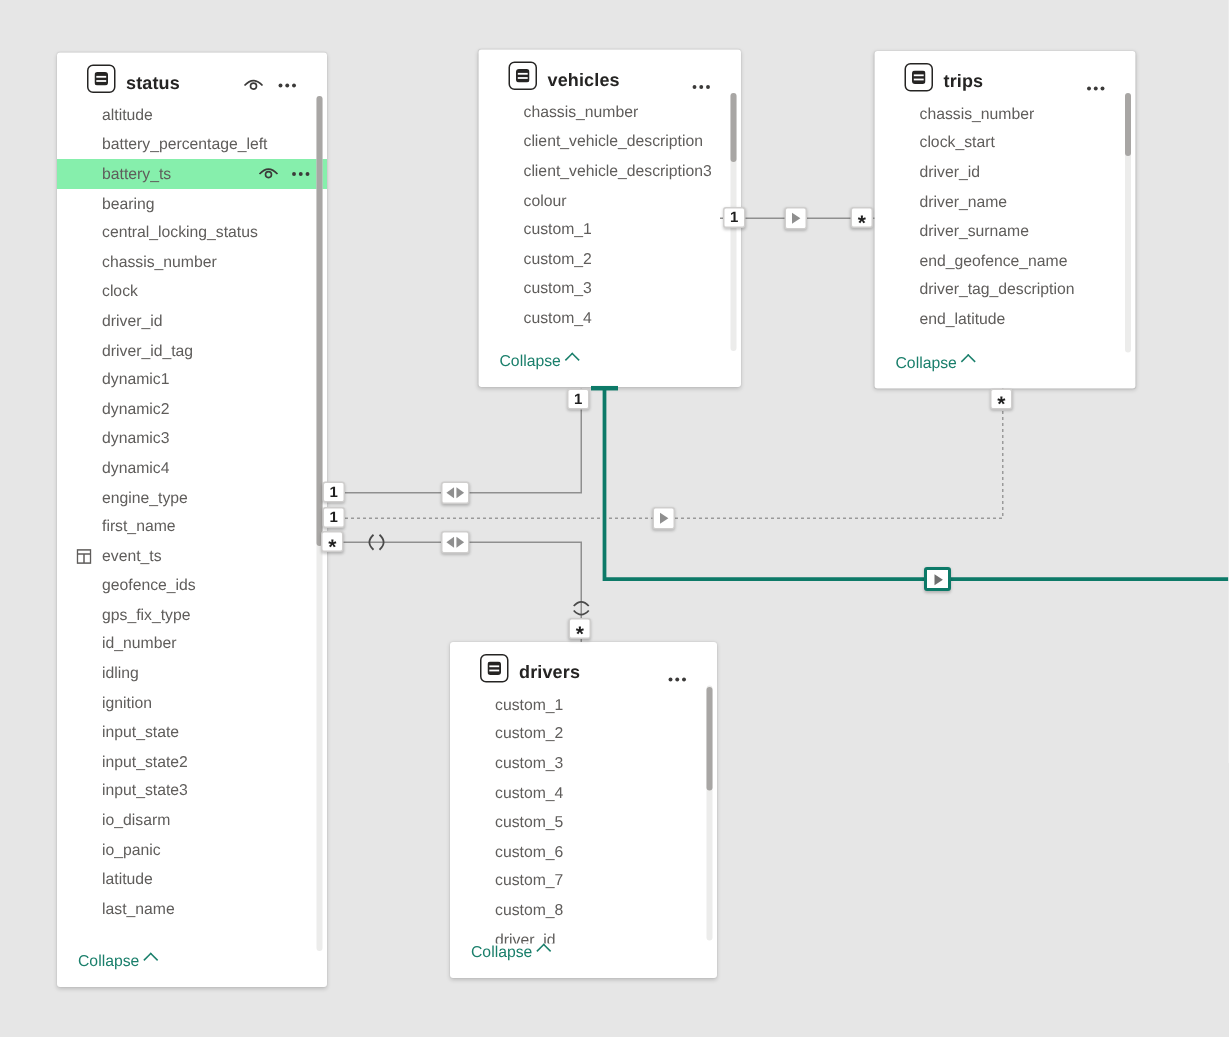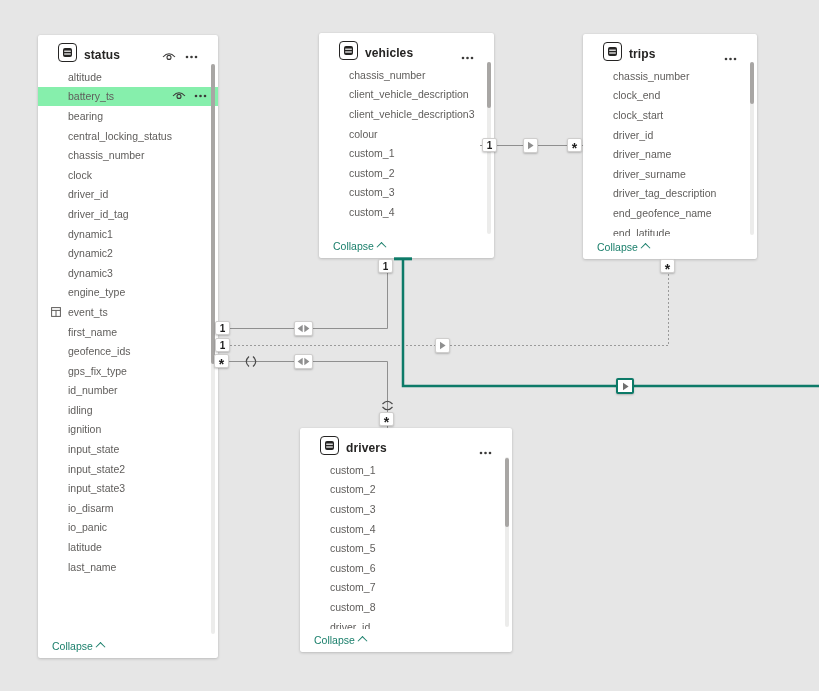--- a/index.html
+++ b/index.html
@@ -9,21 +9,21 @@
   .card-header{height:27px;display:flex;align-items:flex-end;gap:7px;padding:0 20px;flex:0 0 auto}
   .tbl-icon{width:17px;height:17px;border:1.5px solid #252423;border-radius:4px;display:flex;align-items:center;justify-content:center;flex:0 0 auto}
   .card-title{font-size:12px;font-weight:bold;color:#252423;flex:1 1 auto;white-space:nowrap;letter-spacing:.1px}
   .hdr-icons{display:flex;align-items:center;gap:9px}
   .icon-btn{display:flex;align-items:center;justify-content:center}
   .fields{flex:1 1 auto;padding-top:5px;overflow:hidden;position:relative}
   .field-row{height:19.6px;display:flex;align-items:center;padding:0 14px 0 30px;font-size:10.5px;color:#5f5d5b;position:relative;white-space:nowrap}
   .field-row.hovered{background:#86efac}
   .f-left-icon{position:absolute;left:13px;top:50%;transform:translateY(-50%);display:flex}
   .f-row-icons{position:absolute;right:11px;top:50%;transform:translateY(-50%);display:flex;gap:8px;align-items:center}
-  .collapse-row{flex:0 0 21px;display:flex;align-items:center;gap:4px;padding-left:14px;font-size:10.5px;color:#1a7f6b;margin-bottom:2px}
+  .collapse-row{flex:0 0 21px;display:flex;align-items:flex-start;gap:4px;padding-left:14px;font-size:10.5px;color:#1a7f6b;margin-bottom:2px}
   .caret{width:6px;height:6px;border-left:1.5px solid #1a7f6b;border-top:1.5px solid #1a7f6b;transform:rotate(45deg) translate(1px,1px)}
   .scroll-track{position:absolute;width:4px;right:3px;background:#ececeb;border-radius:2px;z-index:3}
   .scroll-thumb{position:absolute;width:4px;right:3px;background:#a8a6a4;border-radius:2px;z-index:4}
   .lines{position:absolute;left:0;top:0;z-index:5;pointer-events:none}
   .cbox{position:absolute;min-width:15px;height:14px;padding:0 2px;background:#fff;border:1px solid #cfcecd;
         box-shadow:0 1px 2px rgba(0,0,0,.22);font-size:10px;font-weight:bold;color:#1f1f1f;
         display:flex;align-items:center;justify-content:center;border-radius:2px;box-sizing:border-box;z-index:6}
   .cbox.star .glyph{font-size:14px;line-height:10px;transform:translateY(3px)}
   .mbox{position:absolute;width:15px;height:15px;background:#fff;border:1px solid #cfcecd;
         box-shadow:0 1px 2px rgba(0,0,0,.22);display:flex;align-items:center;justify-content:center;
@@ -63,20 +63,25 @@
       </span>
     </div>
     <div class="fields">
 
         <div class="field-row">
 
           <span class="f-name">altitude</span>
 
         </div>
 
+        <div class="field-row">
+
+          <span class="f-name">battery_percentage_left</span>
+
+        </div>
 
         <div class="field-row hovered">
 
           <span class="f-name">battery_ts</span>
           <span class="f-row-icons">
             <span class="icon-btn">
               <svg width="14" height="10" viewBox="0 0 14 10">
                 <path d="M1 5 Q7 -1.6 13 5" fill="none" stroke="#3b3a39" stroke-width="1.1"></path>
                 <circle cx="7" cy="5.4" r="2" fill="none" stroke="#3b3a39" stroke-width="1.1"></circle>
               </svg>
@@ -138,42 +143,47 @@
           <span class="f-name">dynamic2</span>
 
         </div>
 
         <div class="field-row">
 
           <span class="f-name">dynamic3</span>
 
         </div>
 
+        <div class="field-row">
+
+          <span class="f-name">dynamic4</span>
+
+        </div>
 
         <div class="field-row">
 
           <span class="f-name">engine_type</span>
+
+        </div>
+
+        <div class="field-row">
+
+          <span class="f-name">first_name</span>
 
         </div>
 
         <div class="field-row">
           <span class="f-left-icon">
             <svg width="10" height="10" viewBox="0 0 10 10">
               <rect x="0.6" y="0.6" width="8.8" height="8.8" fill="none" stroke="#5f5d5b" stroke-width="1"></rect>
               <line x1="0.6" y1="3.4" x2="9.4" y2="3.4" stroke="#5f5d5b" stroke-width="1"></line>
               <line x1="5" y1="3.4" x2="5" y2="9.4" stroke="#5f5d5b" stroke-width="1"></line>
             </svg>
           </span>
           <span class="f-name">event_ts</span>
-
-        </div>
-
-        <div class="field-row">
-
-          <span class="f-name">first_name</span>
 
         </div>
 
         <div class="field-row">
 
           <span class="f-name">geofence_ids</span>
 
         </div>
 
         <div class="field-row">
@@ -333,61 +343,58 @@
             </svg>
         </span>
       </span>
     </div>
     <div class="fields">
 
         <div class="field-row">
           <span class="f-name">chassis_number</span>
         </div>
 
-        <div class="field-row">
-          <span class="f-name">clock_end</span>
-        </div>
 
         <div class="field-row">
           <span class="f-name">clock_start</span>
         </div>
 
         <div class="field-row">
           <span class="f-name">driver_id</span>
         </div>
 
         <div class="field-row">
           <span class="f-name">driver_name</span>
         </div>
 
         <div class="field-row">
           <span class="f-name">driver_surname</span>
         </div>
 
         <div class="field-row">
+          <span class="f-name">end_geofence_name</span>
+        </div>
+
+        <div class="field-row">
           <span class="f-name">driver_tag_description</span>
-        </div>
-
-        <div class="field-row">
-          <span class="f-name">end_geofence_name</span>
         </div>
 
         <div class="field-row">
           <span class="f-name">end_latitude</span>
         </div>
       </div>
     <div class="collapse-row">
       <span>Collapse</span>
       <span class="caret"></span>
     </div>
     <div class="scroll-track" style="top:29px;height:172px"></div>
     <div class="scroll-thumb" style="top:28px;height:42px"></div>
   </div>
 
-  <div class="card" style="left:300px;top:428px;width:212px;height:224px">
+  <div class="card" style="left:300px;top:428px;width:178px;height:224px">
     <div class="card-header">
       <span class="tbl-icon">
         <svg width="9" height="9" viewBox="0 0 9 9">
             <rect x="0" y="0" width="9" height="9" rx="2" fill="#252423"></rect>
             <rect x="1.2" y="2.6" width="6.6" height="1.2" fill="#fff"></rect>
             <rect x="1.2" y="5.4" width="6.6" height="1.2" fill="#fff"></rect>
           </svg>
       </span>
       <span class="card-title">drivers</span>
       <span class="hdr-icons">

